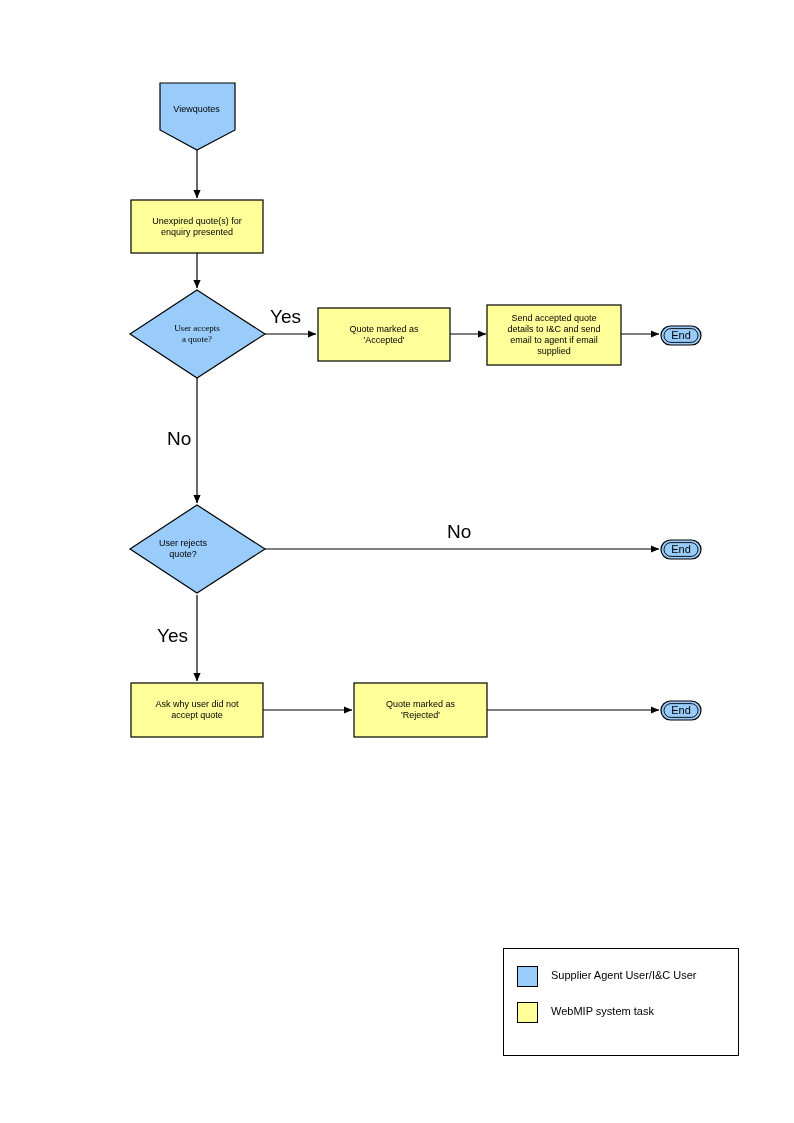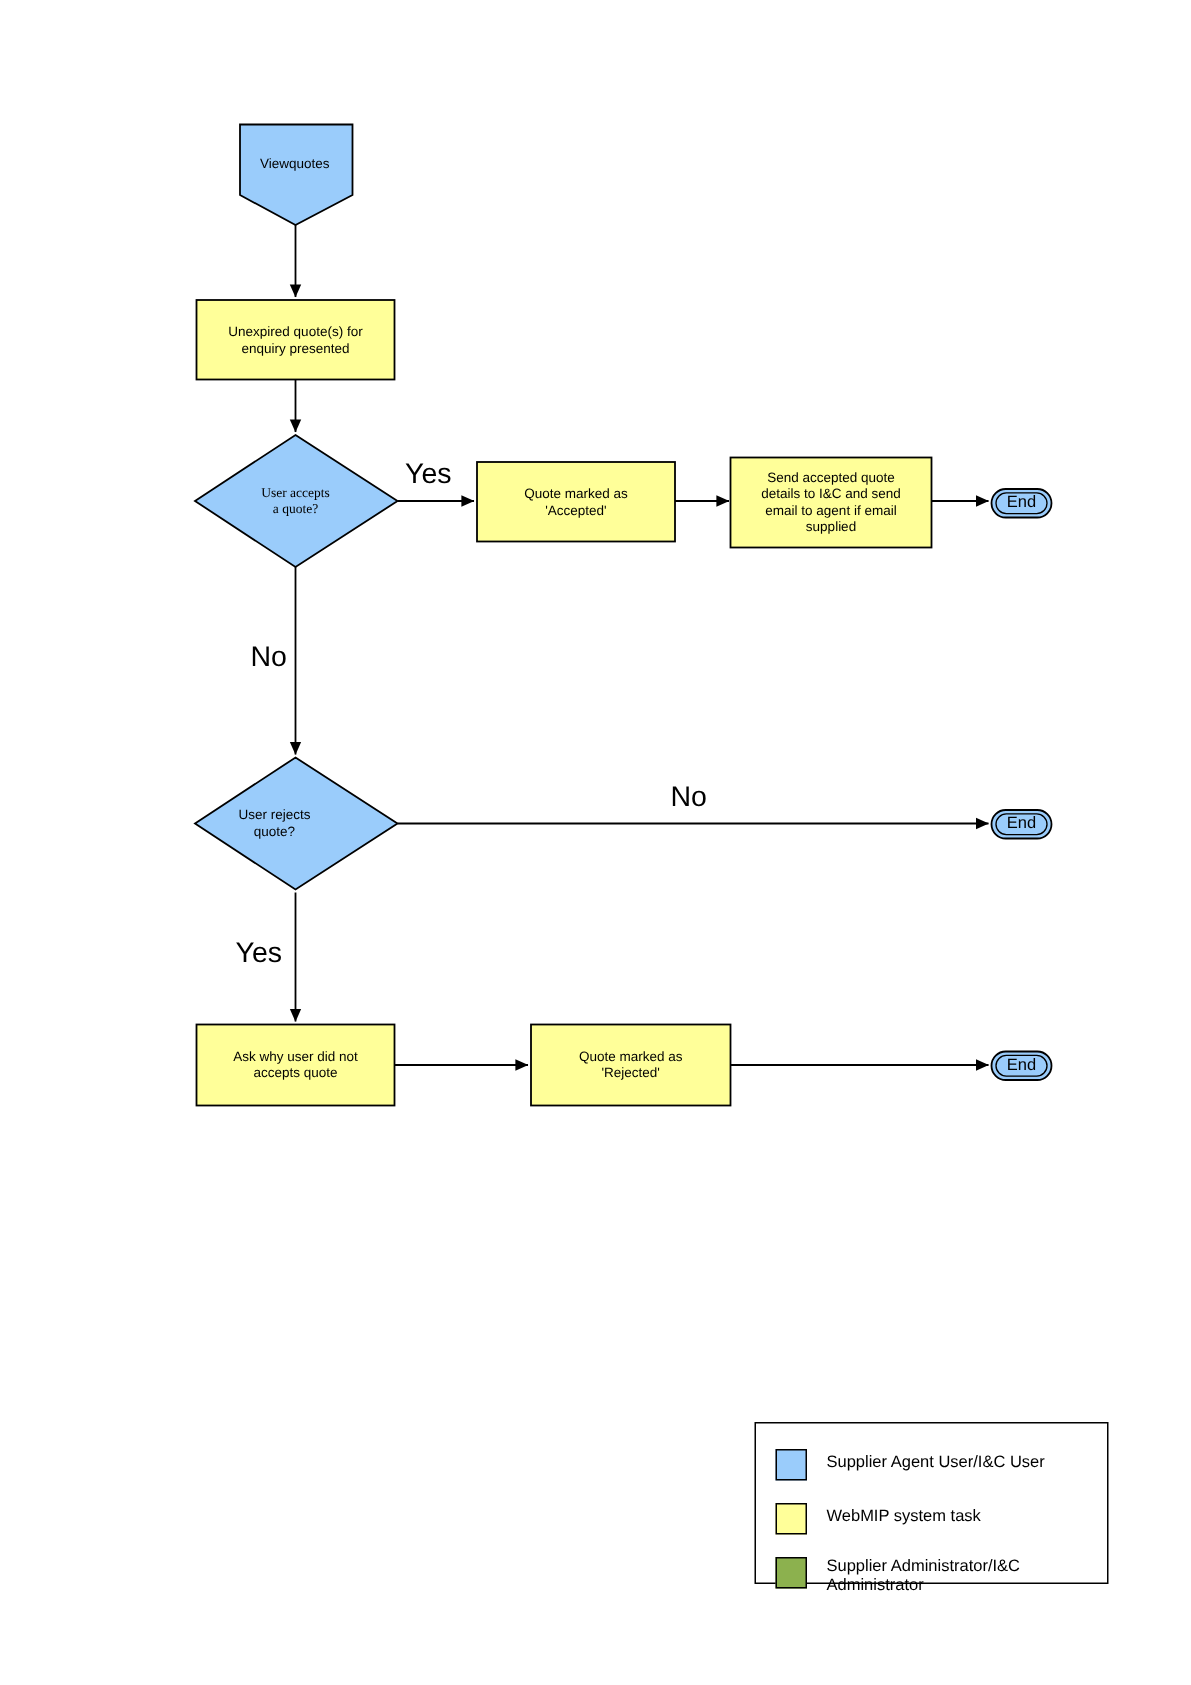--- a/index.html
+++ b/index.html
@@ -159,21 +159,21 @@
 supplied</div>
 
 <div class="node-label end-label" style="left:661px; top:326px; width:40px; height:19px;">End</div>
 
 <div class="node-label" style="left:127px; top:525px; width:112px; height:48px;">User rejects
 quote?</div>
 
 <div class="node-label end-label" style="left:661px; top:540px; width:40px; height:19px;">End</div>
 
 <div class="node-label" style="left:131px; top:683px; width:132px; height:54px;">Ask why user did not
-accepts quote</div>
+accept quote</div>
 
 <div class="node-label" style="left:354px; top:683px; width:133px; height:54px;">Quote  marked as
 'Rejected'</div>
 
 <div class="node-label end-label" style="left:661px; top:701px; width:40px; height:19px;">End</div>
 
 <div class="edge-label" style="left:270px; top:307px;">Yes</div>
 
 <div class="edge-label" style="left:167px; top:429px;">No</div>
 
@@ -186,19 +186,14 @@
   <div class="legend-row r1" style="top:17px;">
     <span class="legend-swatch" style="background:#9ACCFB;"></span>
     <span class="legend-text">Supplier Agent User/I&amp;C User</span>
   </div>
 
   <div class="legend-row r2" style="top:53px;">
     <span class="legend-swatch" style="background:#FFFF99;"></span>
     <span class="legend-text">WebMIP system task</span>
   </div>
 
-  <div class="legend-row r3" style="top:89px;">
-    <span class="legend-swatch" style="background:#8CB14E;"></span>
-    <span class="legend-text">Supplier Administrator/I&amp;C
-Administrator</span>
-  </div>
 
 </div>
 
 </body></html>

